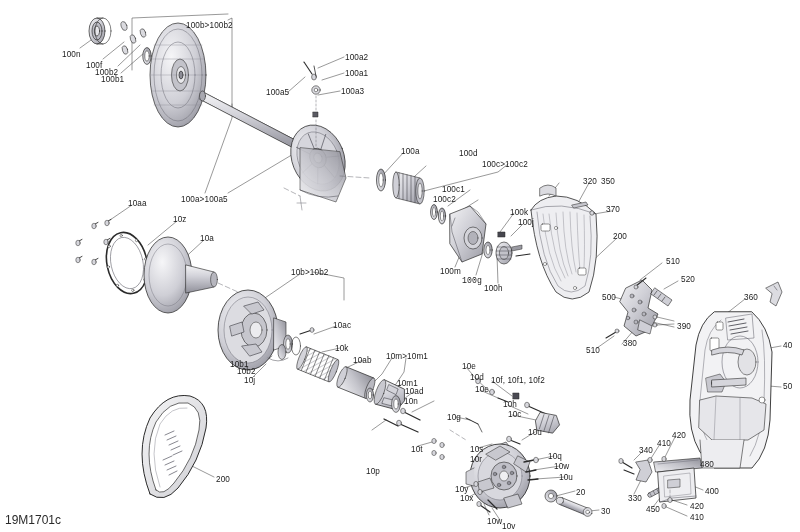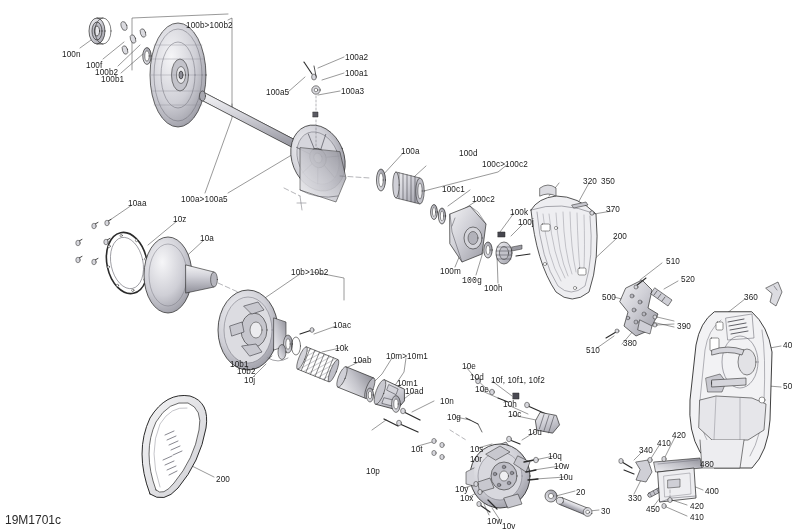--- a/index.html
+++ b/index.html
@@ -661,21 +661,21 @@
       <div class="lbl" style="left: 186px; top: 10px; margin-top: 12px;">100b&gt;100b2</div>
       <div class="lbl" style="left: 345px; top: 54px;">100a2</div>
       <div class="lbl" style="left: 345px; top: 70px;">100a1</div>
       <div class="lbl" style="left: 341px; top: 88px;">100a3</div>
       <div class="lbl" style="left: 266px; top: 89px;">100a5</div>
       <div class="lbl" style="left: 181px; top: 196px;">100a&gt;100a5</div>
       <div class="lbl" style="left: 401px; top: 148px;">100a</div>
       <div class="lbl" style="left: 423px; top: 150px; margin-left: 36px;">100d</div>
       <div class="lbl" style="left: 482px; top: 161px;">100c&gt;100c2</div>
       <div class="lbl" style="left: 442px; top: 186px;">100c1</div>
-      <div class="lbl" style="left: 472px; top: 196px;">100c2</div>
+      <div class="lbl" style="left: 433px; top: 196px;">100c2</div>
       <div class="lbl" style="left: 510px; top: 209px;">100k</div>
       <div class="lbl" style="left: 518px; top: 219px;">100j</div>
       <div class="lbl" style="left: 440px; top: 268px;">100m</div>
       <div class="lbl" style="left: 462px; top: 277px; font-family: Liberation Mono, monospace;">100g</div>
       <div class="lbl" style="left: 484px; top: 285px;">100h</div>
       <div class="lbl" style="left: 553px; top: 178px; margin-left: 48px;">350</div>
       <div class="lbl" style="left: 583px; top: 178px;">320</div>
       <div class="lbl" style="left: 606px; top: 206px;">370</div>
       <div class="lbl" style="left: 613px; top: 233px;">200</div>
       <div class="lbl" style="left: 666px; top: 258px;">510</div>
@@ -693,21 +693,21 @@
       <div class="lbl" style="left: 291px; top: 269px;">10b&gt;10b2</div>
       <div class="lbl" style="left: 230px; top: 361px;">10b1</div>
       <div class="lbl" style="left: 237px; top: 368px;">10b2</div>
       <div class="lbl" style="left: 244px; top: 377px;">10j</div>
       <div class="lbl" style="left: 333px; top: 322px;">10ac</div>
       <div class="lbl" style="left: 335px; top: 345px;">10k</div>
       <div class="lbl" style="left: 353px; top: 357px;">10ab</div>
       <div class="lbl" style="left: 386px; top: 353px;">10m&gt;10m1</div>
       <div class="lbl" style="left: 397px; top: 380px;">10m1</div>
       <div class="lbl" style="left: 405px; top: 388px;">10ad</div>
-      <div class="lbl" style="left: 440px; top: 398px;">10n</div>
+      <div class="lbl" style="left: 404px; top: 398px;">10n</div>
       <div class="lbl" style="left: 366px; top: 431px; margin-top: 37px;">10p</div>
       <div class="lbl" style="left: 411px; top: 446px;">10t</div>
       <div class="lbl" style="left: 462px; top: 363px;">10e</div>
       <div class="lbl" style="left: 470px; top: 374px;">10d</div>
       <div class="lbl" style="left: 475px; top: 386px;">10e</div>
       <div class="lbl" style="left: 491px; top: 377px;">10f, 10f1, 10f2</div>
       <div class="lbl" style="left: 503px; top: 401px;">10h</div>
       <div class="lbl" style="left: 508px; top: 411px;">10c</div>
       <div class="lbl" style="left: 447px; top: 414px;">10g</div>
       <div class="lbl" style="left: 470px; top: 446px;">10s</div>

